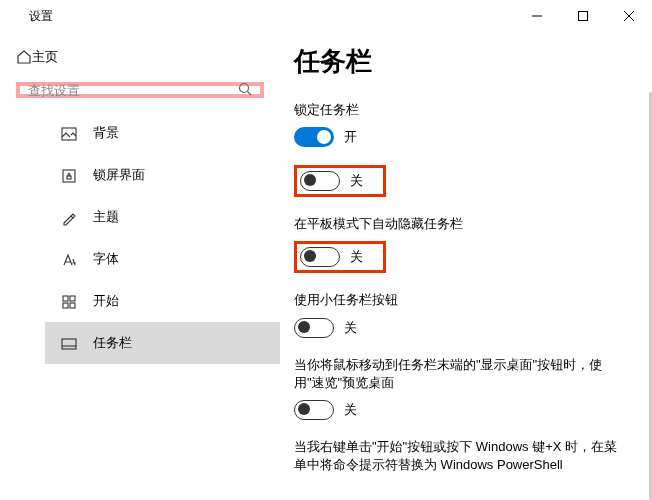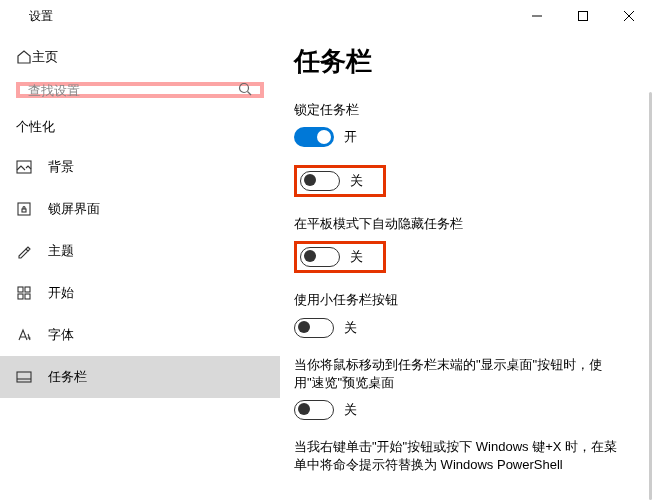--- a/index.html
+++ b/index.html
@@ -16,21 +16,21 @@
 .home-row { display: flex; align-items: center; padding: 8px 16px; gap: 0; }
 .home-row .icon { width: 16px; height: 16px; display:flex; align-items:center; justify-content:center;}
 .search-wrap { padding: 8px 16px 14px; }
 .search { border: 4px solid #fca5a5; height: 16px; display: flex; align-items: center; padding: 0 8px; }
 .search input { border: none; outline: none; flex: 1; font-size: 13px; background: transparent; }
 .search input::placeholder { color: #888; }
 .search .sicon { color: #555; }
 
 .section-label { padding: 6px 16px 10px; font-size: 13px; }
 
-.nav-item { display: flex; align-items: center; gap: 16px; padding: 12px 16px; cursor: pointer; }
+.nav-item { display: flex; align-items: flex-end; gap: 16px; padding: 12px 16px; cursor: pointer; margin-left: 45px; }
 .nav-item .icon { width: 16px; height: 16px; display:flex; align-items:center; justify-content:center; color:#333;}
 .nav-item.selected { background: #d9d9d9; }
 
 .content { flex: 1; padding: 12px 24px 0 14px; overflow: hidden; position: relative; }
 .content h1 { font-size: 26px; font-weight: 600; margin-bottom: 22px; }
 .setting { margin-bottom: 18px; }
 .setting .label { font-size: 13px; margin-bottom: 8px; line-height: 1.4; }
 .toggle-row { display: flex; align-items: center; gap: 10px; }
 
 .toggle { width: 40px; height: 20px; border-radius: 10px; position: relative; cursor: pointer; }
@@ -78,21 +78,20 @@
     </div>
     <div class="search-wrap">
       <div class="search">
         <input placeholder="查找设置" style="">
         <span class="sicon"><svg width="14" height="14" viewBox="0 0 14 14" fill="none" stroke="#666" stroke-width="1.2">
               <circle cx="6" cy="6" r="4.5"></circle>
               <line x1="9.5" y1="9.5" x2="13" y2="13"></line>
             </svg></span>
       </div>
     </div>
-    <div class="section-label">个性化</div>
 
     <div class="nav-item">
       <span class="icon">
           <svg width="16" height="16" viewBox="0 0 16 16" fill="none" stroke="#333" stroke-width="1.1">
             <rect x="1" y="2" width="14" height="12"></rect>
             <path d="M1 11 L5 7 L9 11 M10 9 L12 7 L15 10"></path>
           </svg>
         </span>
       <span>背景</span>
     </div>
@@ -107,40 +106,40 @@
       <span>锁屏界面</span>
     </div>
     <div class="nav-item">
       <span class="icon">
           <svg width="16" height="16" viewBox="0 0 16 16" fill="none" stroke="#333" stroke-width="1.1">
             <path d="M3 13 L10 6 L12 8 L5 15 H3 Z"></path>
             <path d="M10 6 L12 4 L14 6 L12 8"></path>
           </svg>
         </span>
       <span>主题</span>
+    </div>
+    <div class="nav-item">
+      <span class="icon">
+          <svg width="16" height="16" viewBox="0 0 16 16" fill="none" stroke="#333" stroke-width="1.1">
+            <path d="M3 13 L7 3 L11 13 M4.5 10 H9.5"></path>
+            <path d="M12 7 L14 13 M11.5 11 H14.5"></path>
+          </svg>
+        </span>
+      <span>字体</span>
     </div>
     <div class="nav-item">
       <span class="icon">
           <svg width="16" height="16" viewBox="0 0 16 16" fill="none" stroke="#333" stroke-width="1.1">
             <rect x="2" y="2" width="5" height="5"></rect>
             <rect x="9" y="2" width="5" height="5"></rect>
             <rect x="2" y="9" width="5" height="5"></rect>
             <rect x="9" y="9" width="5" height="5"></rect>
           </svg>
         </span>
       <span>开始</span>
-    </div>
-    <div class="nav-item">
-      <span class="icon">
-          <svg width="16" height="16" viewBox="0 0 16 16" fill="none" stroke="#333" stroke-width="1.1">
-            <path d="M3 13 L7 3 L11 13 M4.5 10 H9.5"></path>
-            <path d="M12 7 L14 13 M11.5 11 H14.5"></path>
-          </svg>
-        </span>
-      <span>字体</span>
     </div>
     <div class="nav-item selected">
       <span class="icon">
           <svg width="16" height="16" viewBox="0 0 16 16" fill="none" stroke="#333" stroke-width="1.1">
             <rect x="1" y="3" width="14" height="10"></rect>
             <line x1="1" y1="10" x2="15" y2="10"></line>
           </svg>
         </span>
       <span>任务栏</span>
     </div>

